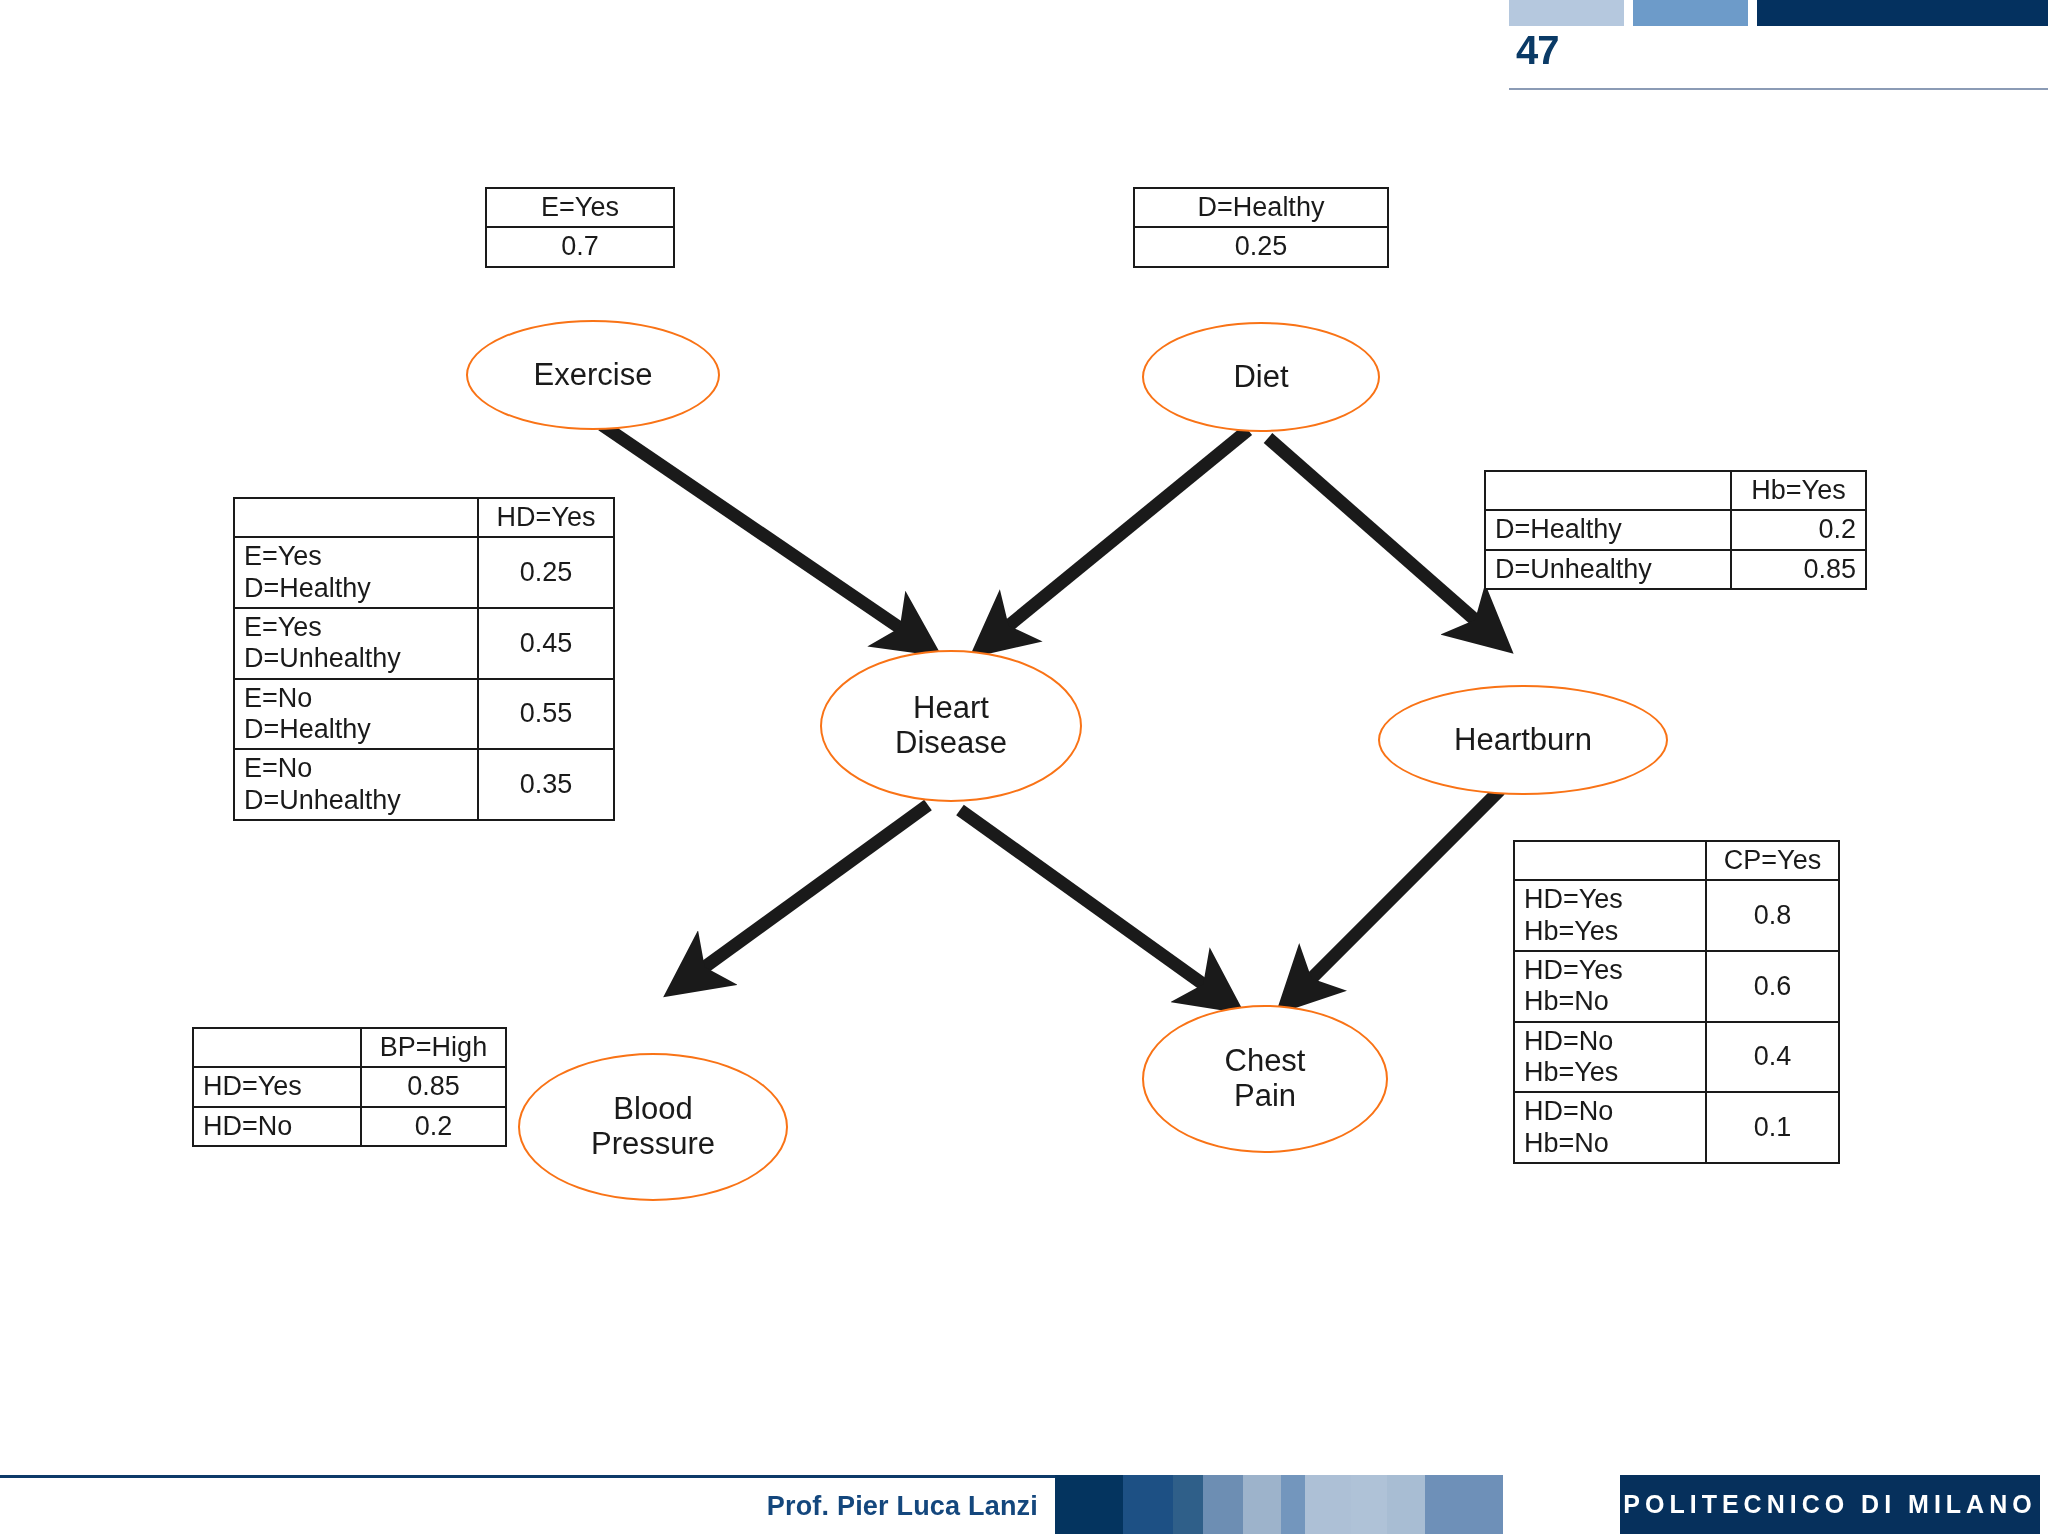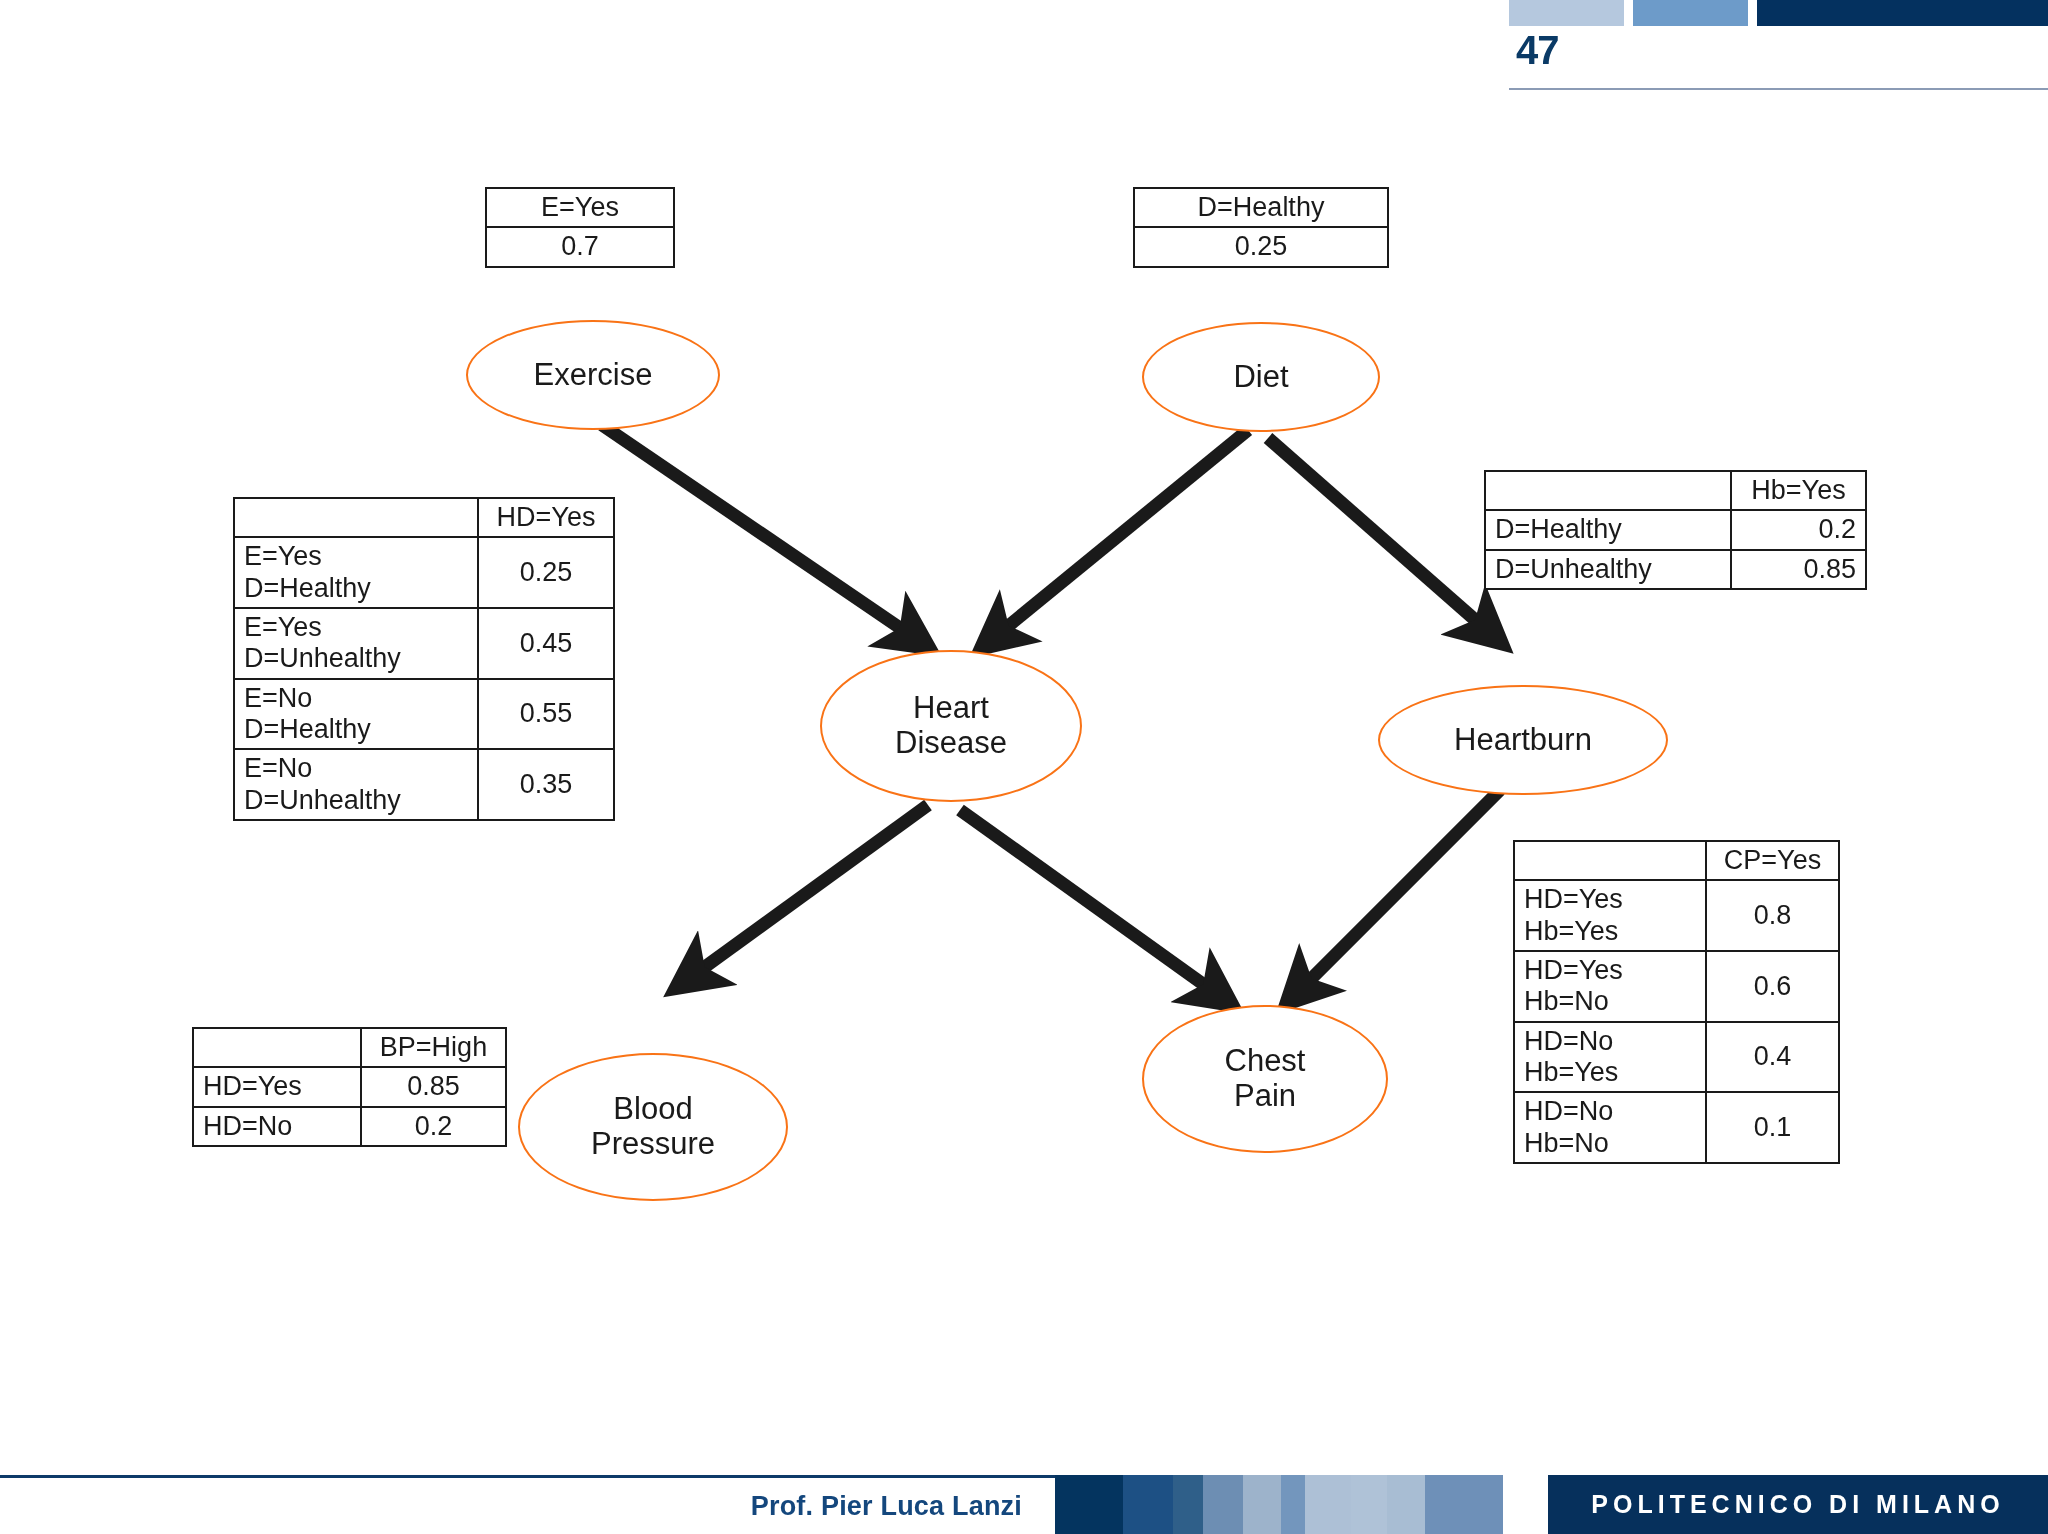--- a/index.html
+++ b/index.html
@@ -61,30 +61,30 @@
   }
   .cpt td.blank{border:2px solid #1a1a1a;}
   .c-center{text-align:center;}
   .c-left{text-align:left;}
   .c-right{text-align:right;}
 
   
   #footer{position:absolute;left:0;bottom:0;width:2048px;height:59px;}
   #footer-rule{position:absolute;left:0;top:0;width:1055px;height:3px;background:#0d3a68;}
   #footer-author{
-    position:absolute;left:0;top:3px;width:1040px;height:56px;
+    position:absolute;left:16px;top:3px;width:1040px;height:56px;
     display:flex;align-items:center;justify-content:flex-end;
     padding-right:18px;box-sizing:border-box;
     font-size:27px;font-weight:bold;color:#14477d;
     font-family:"Liberation Sans", sans-serif;
     letter-spacing:0.2px;
   }
   .fbar{position:absolute;top:0;height:59px;}
   #footer-logo{
-    position:absolute;right:0;top:0;width:500px;height:59px;
+    position:absolute;right:8px;top:0;width:420px;height:59px;
     background:#06305c;
     display:flex;align-items:center;justify-content:center;
     color:#ffffff;font-size:25px;font-weight:bold;
     letter-spacing:5px;
   }
 </style>
 </head>
 <body>
 
 <div id="header-bars">

